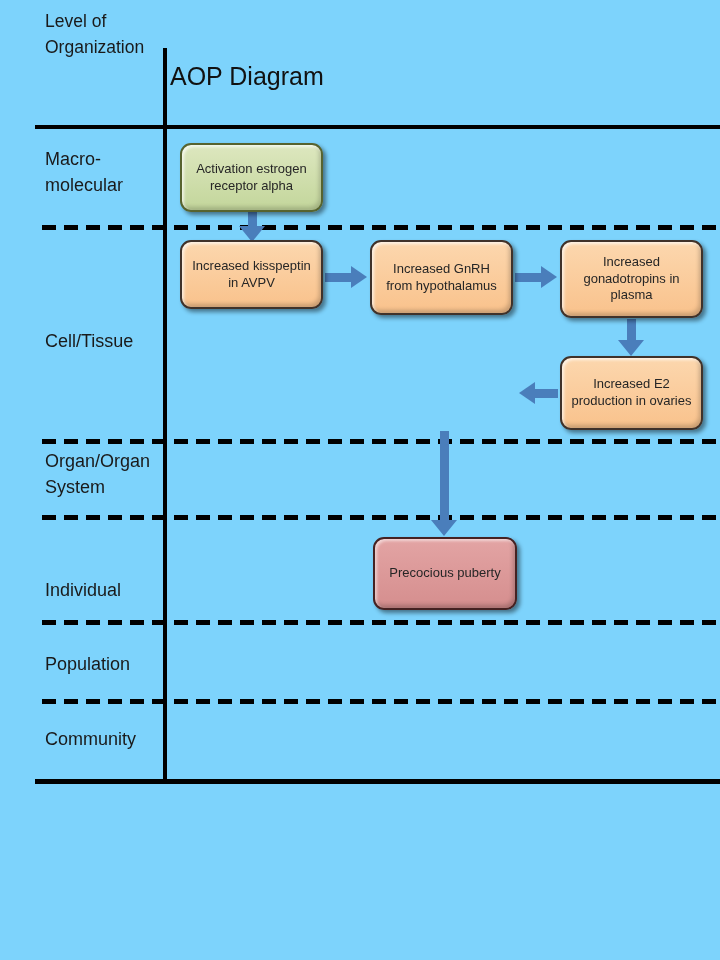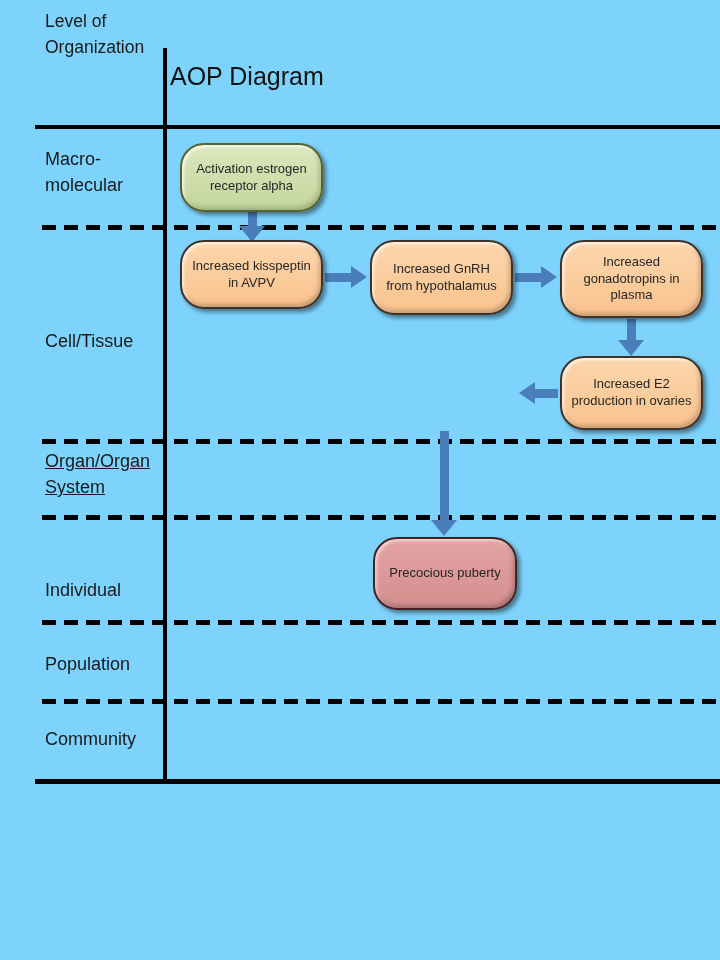--- a/index.html
+++ b/index.html
@@ -23,27 +23,27 @@
     overflow-wrap:break-word;word-break:break-word;
   }
   .diagram-title{
     position:absolute;left:170px;right:0;top:43px;
     font-size:25px;color:#111;margin-top:19px;
   }
   
   .lvl{position:absolute;left:45px;font-size:18px;line-height:1.45;}
   .lvl-0{top:146px;width:110px;}
   .lvl-1{top:328px;}
-  .lvl-2{top:448px;width:126px;text-decoration:underline;}
+  .lvl-2{top:448px;width:126px;}
   .lvl-3{top:577px;text-align:center;}
   .lvl-4{top:651px;}
   .lvl-5{top:726px;}
   
   .node{
-    position:absolute;box-sizing:border-box;border-radius:24px;
+    position:absolute;box-sizing:border-box;border-radius:11px;
     display:flex;align-items:center;justify-content:center;text-align:center;
     font-size:13px;line-height:1.3;color:#262626;padding:4px 8px;
   }
   .node.green{
     background:linear-gradient(#dde7bf,#c3d69b);border:2px solid #57632f;
     box-shadow:3px 3px 4px rgba(0,0,0,.45),inset 2px 2px 3px rgba(255,255,255,.75),inset -2px -3px 4px rgba(0,0,0,.18);
   }
   .node.orange{
     background:linear-gradient(#fcd7ae,#f9c28c);border:2px solid #40322a;
     box-shadow:3px 3px 4px rgba(0,0,0,.45),inset 2px 2px 3px rgba(255,255,255,.7),inset -2px -3px 4px rgba(0,0,0,.2);

